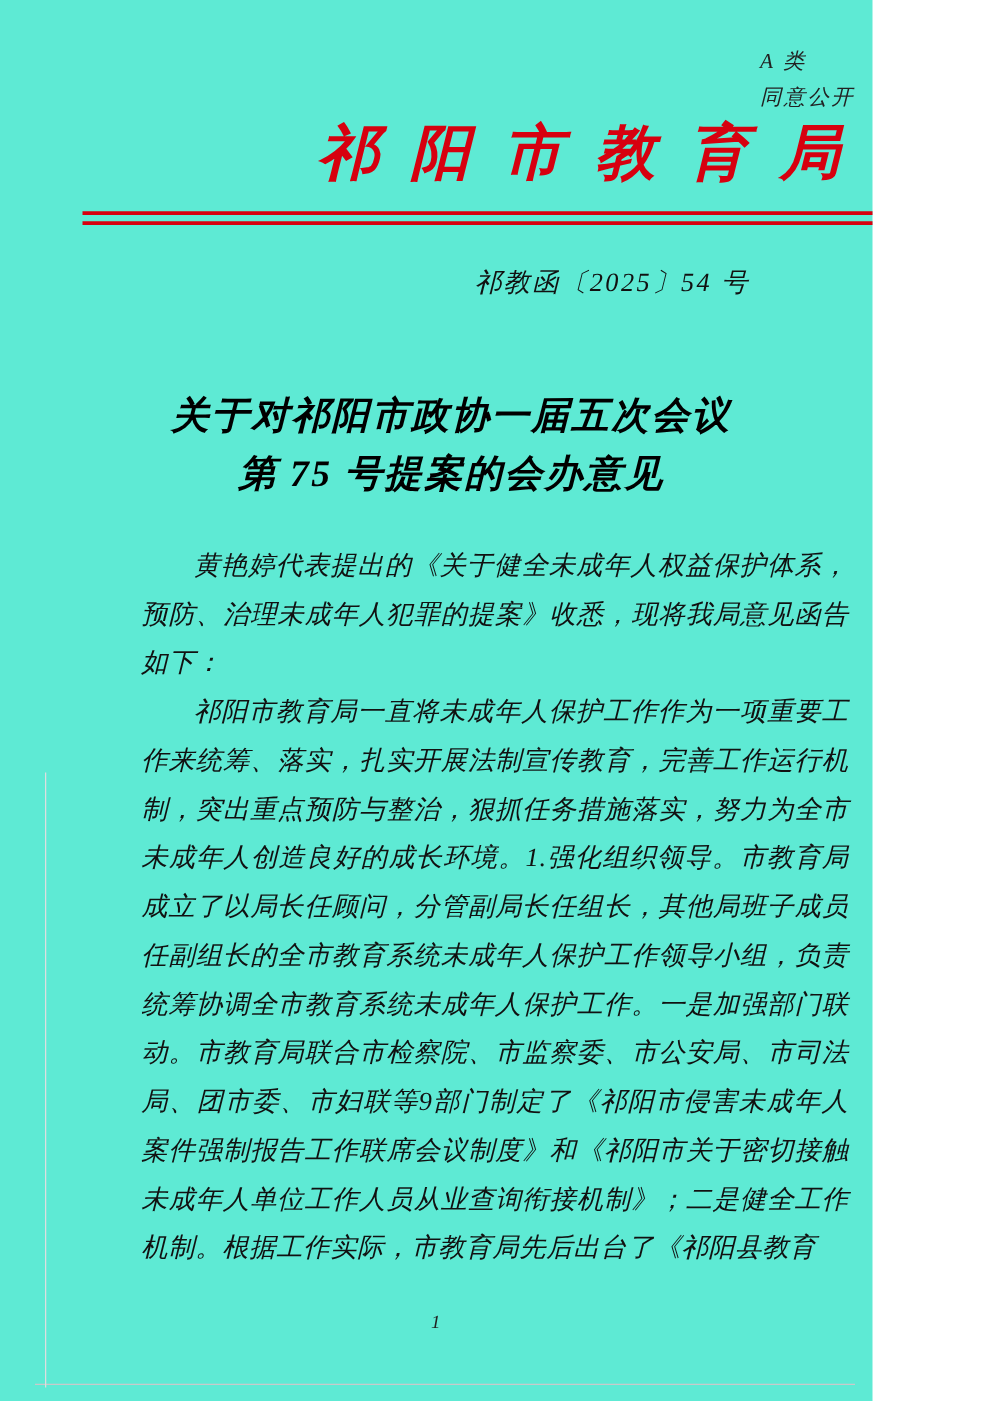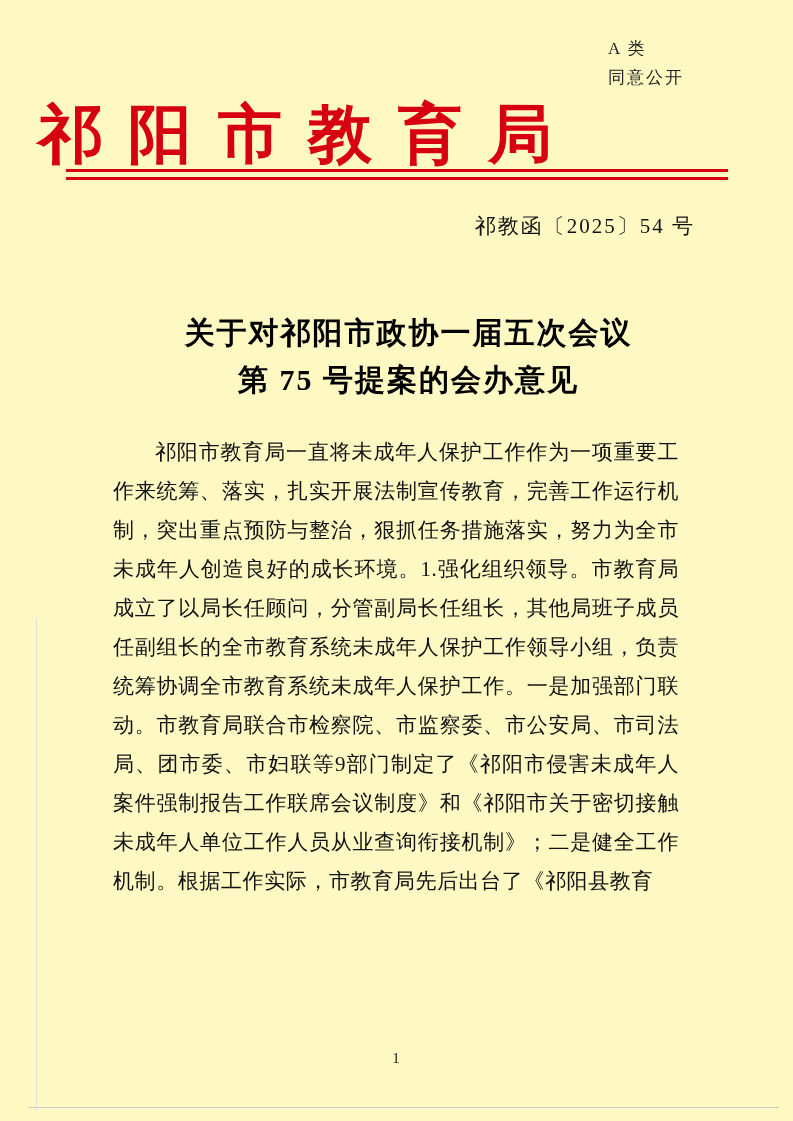--- a/index.html
+++ b/index.html
@@ -1,26 +1,26 @@
 <!DOCTYPE html>
 <html style="--accent-red: #d7000f;"><head>
 <meta charset="utf-8">
 <style>
   html,body{margin:0;padding:0;background:#ffffff;}
   .sheet{
-    position:relative;width:793px;height:1121px;background:#fef9c3;color:#111;
-    font-family:"Liberation Serif","DejaVu Serif",serif;overflow:hidden;
+    position:relative;width:698px;height:1121px;background:#5eead4;color:#111;
+    font-family:"Liberation Serif","DejaVu Serif",serif;overflow:hidden;font-style:italic;
   }
   .classification{
     position:absolute;top:34px;left:608px;font-size:17px;line-height:29px;
     letter-spacing:2px;color:#222;
   }
   .agency{
-    position:absolute;top:88px;left:0;width:100%;margin:12px;text-align:left;
-    color:var(--accent-red,#d7000f);font-size:64px;line-height:70px;font-weight:bold;
+    position:absolute;top:88px;left:0;width:100%;margin:0;text-align:right;
+    color:var(--accent-red,#d7000f);font-size:48px;line-height:70px;font-weight:bold;
     letter-spacing:26px;text-indent:26px;
     font-family:"Liberation Serif","DejaVu Serif",serif;
   }
   .redline{
     position:absolute;top:169px;left:66px;width:662px;height:5px;
     border-top:3px solid var(--accent-red,#d7000f);
     border-bottom:3px solid var(--accent-red,#d7000f);
   }
   .docnum{
     position:absolute;top:212px;right:98px;font-size:21px;letter-spacing:2px;color:#111;
@@ -58,20 +58,21 @@
   <div class="redline"></div>
 
   <div class="docnum">祁教函〔2025〕54 号</div>
 
   <h2 class="doc-title">
     <span>关于对祁阳市政协一届五次会议</span><br>
     <span>第 75 号提案的会办意见</span>
   </h2>
 
   <div class="body-text">
+    <p class="para">黄艳婷代表提出的《关于健全未成年人权益保护体系，预防、治理未成年人犯罪的提案》收悉，现将我局意见函告如下：</p>
     <p class="para">祁阳市教育局一直将未成年人保护工作作为一项重要工作来统筹、落实，扎实开展法制宣传教育，完善工作运行机制，突出重点预防与整治，狠抓任务措施落实，努力为全市未成年人创造良好的成长环境。1.强化组织领导。市教育局成立了以局长任顾问，分管副局长任组长，其他局班子成员任副组长的全市教育系统未成年人保护工作领导小组，负责统筹协调全市教育系统未成年人保护工作。一是加强部门联动。市教育局联合市检察院、市监察委、市公安局、市司法局、团市委、市妇联等9部门制定了《祁阳市侵害未成年人案件强制报告工作联席会议制度》和《祁阳市关于密切接触未成年人单位工作人员从业查询衔接机制》；二是健全工作机制。根据工作实际，市教育局先后出台了《祁阳县教育</p>
   </div>
 
   <div class="footer">1</div>
 
   <div class="scan-edge-bottom"></div>
   <div class="scan-edge-left"></div>
 
 </div>
 

